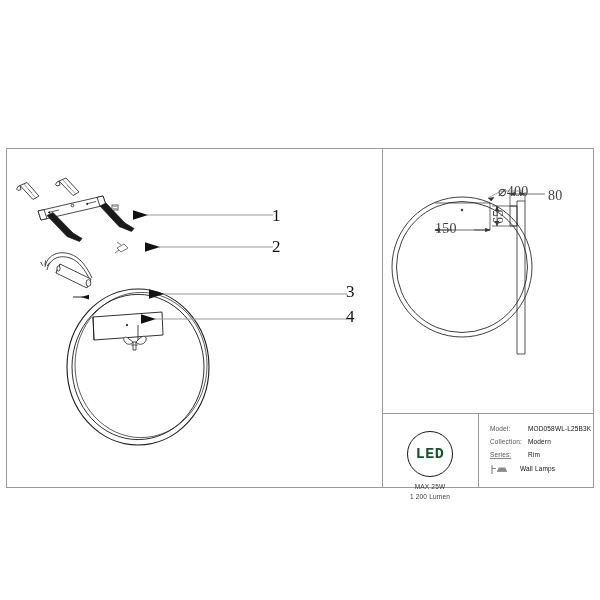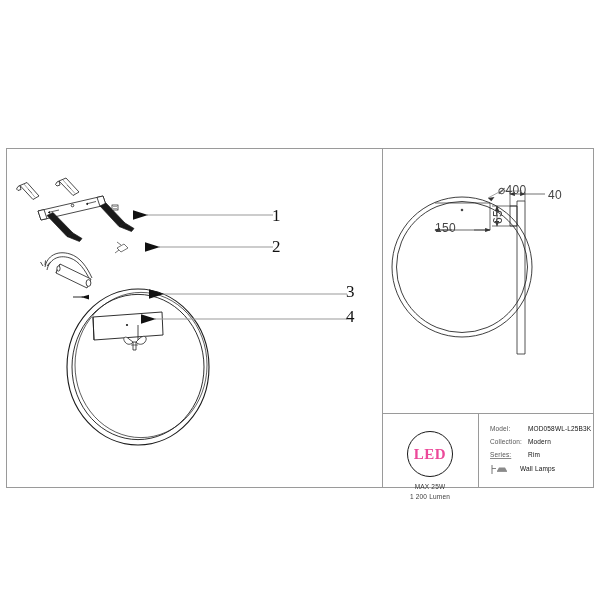--- a/index.html
+++ b/index.html
@@ -102,25 +102,25 @@
     width: 46px;
     height: 46px;
     border: 1.3px solid #1a1a1a;
     border-radius: 50%;
     box-sizing: border-box;
     display: flex;
     align-items: center;
     justify-content: center;
   }
   .led-word {
-    font-family: Liberation Serif, serif;
+    font-family: Liberation Mono, monospace;
     font-size: 15px;
     font-weight: bold;
     letter-spacing: 0.5px;
-    color: #ec4899;
+    color: #14532d;
     line-height: 1;
   }
   .led-caption {
     position: absolute;
     left: 0;
     right: 0;
     text-align: center;
     font-size: 6.5px;
     color: #3a3a3a;
     letter-spacing: 0.2px;
@@ -173,22 +173,22 @@
     line-height: 1;
   }
   #num-1 { left: 272px; top: 207px; }
   #num-2 { left: 272px; top: 238px; }
   #num-3 { left: 346px; top: 283px; }
   #num-4 { left: 346px; top: 308px; }
 
   
   .dim-text {
     position: absolute;
-    font-family: Liberation Sans, sans-serif;
-    font-size: 12px;
+    font-family: Liberation Serif, serif;
+    font-size: 14px;
     color: #444;
     letter-spacing: 0.3px;
     white-space: nowrap;
   }
 
   svg { display: block; }
   .ov { position: absolute; left: 0; top: 0; pointer-events: none; }
 </style>
 </head>
 <body>
@@ -347,21 +347,21 @@
 
           <g stroke="#333" stroke-width="0.7">
             <line x1="110" y1="57" x2="135" y2="57"></line>
             <line x1="110" y1="77" x2="135" y2="77"></line>
             <line x1="115" y1="57" x2="115" y2="77" marker-start="url(#dimArrowL)" marker-end="url(#dimArrowR)"></line>
           </g>
         </svg>
 
         <div class="dim-text" id="dim-diameter-slot" style="left:116px; top:34px;">⌀400</div>
         <div class="dim-text" id="dim-width-slot" style="left:53px; top:72px;">150</div>
-        <div class="dim-text" id="dim-depth-slot" style="left:166px; top:39px;">40</div>
+        <div class="dim-text" id="dim-depth-slot" style="left:166px; top:39px;">80</div>
         <div class="dim-text" id="dim-height-slot" style="left:109px; top:75px; transform:rotate(-90deg); transform-origin:left top;">65</div>
       </div>
 
       <div id="panel-info">
         <div class="h-divider" style="top:0;"></div>
 
         <div id="info-led">
           <div class="v-divider" style="left:96px;"></div>
 
           <div class="led-circle">

